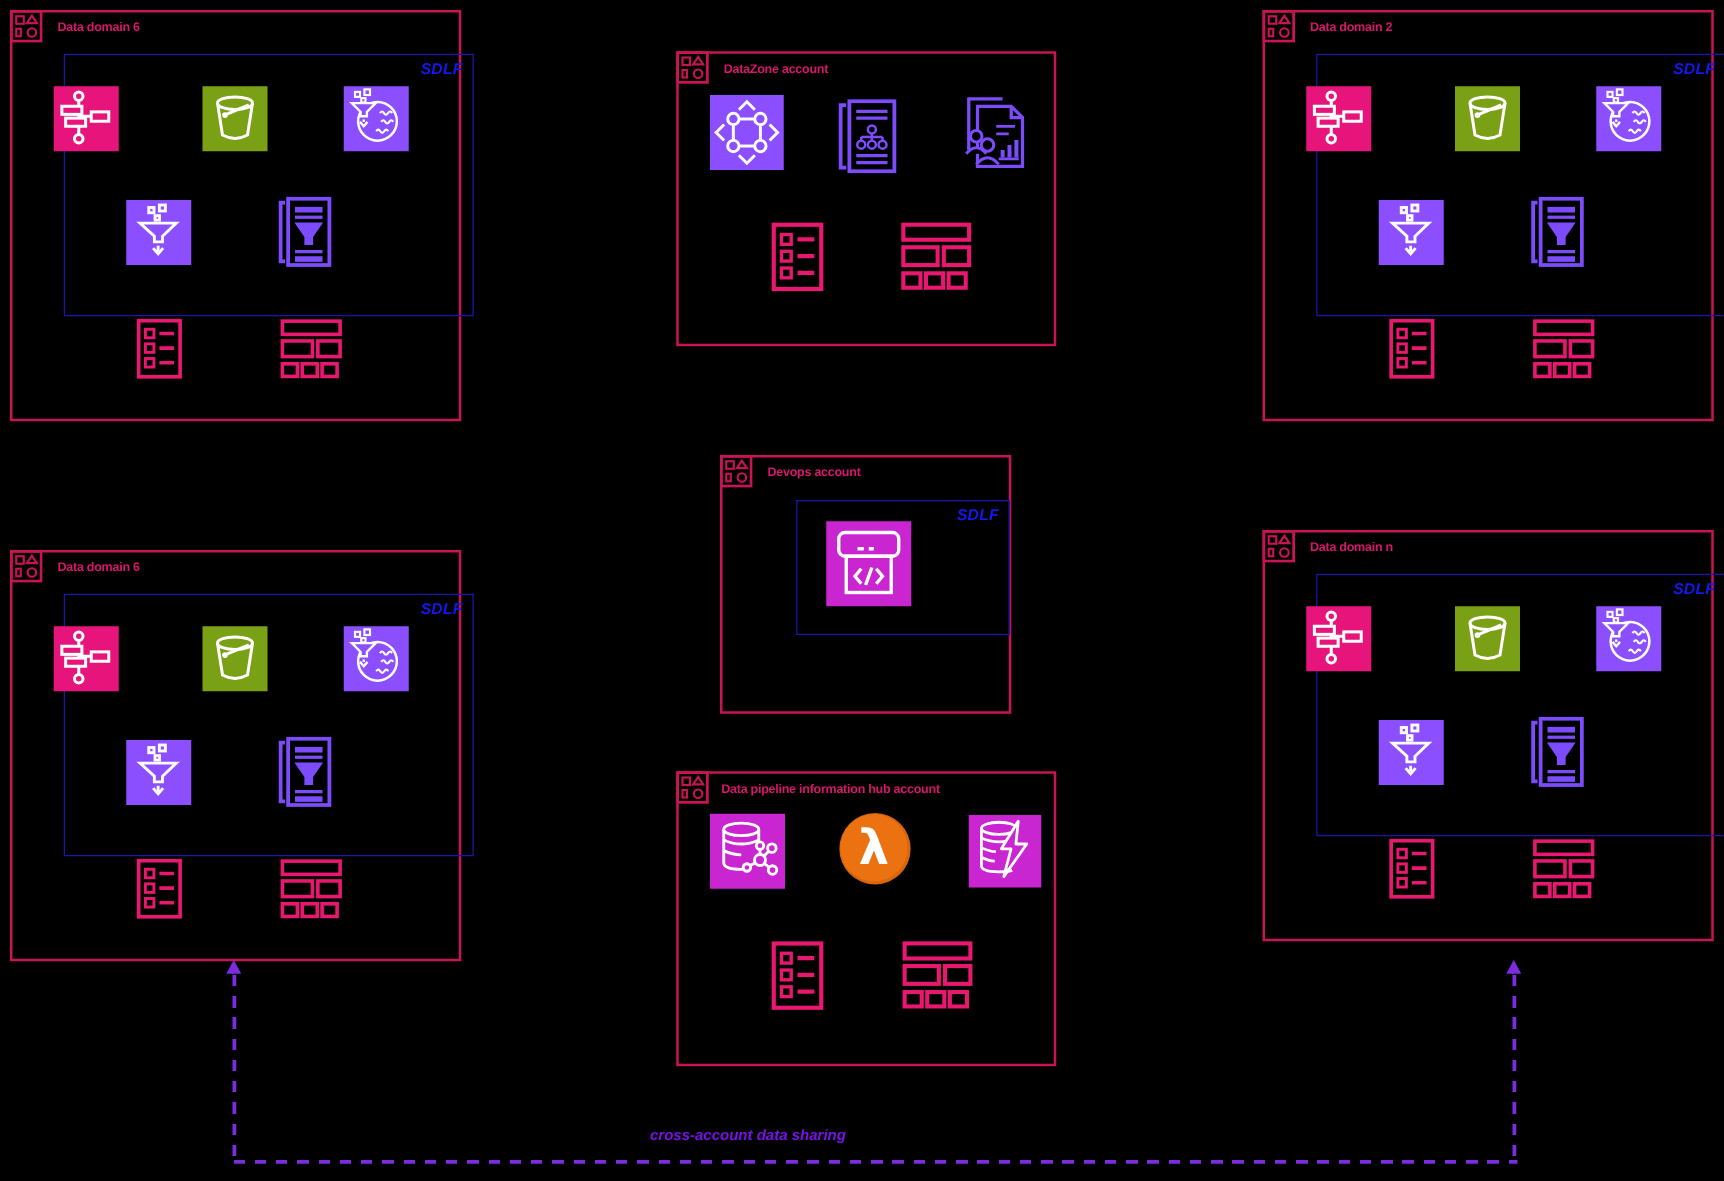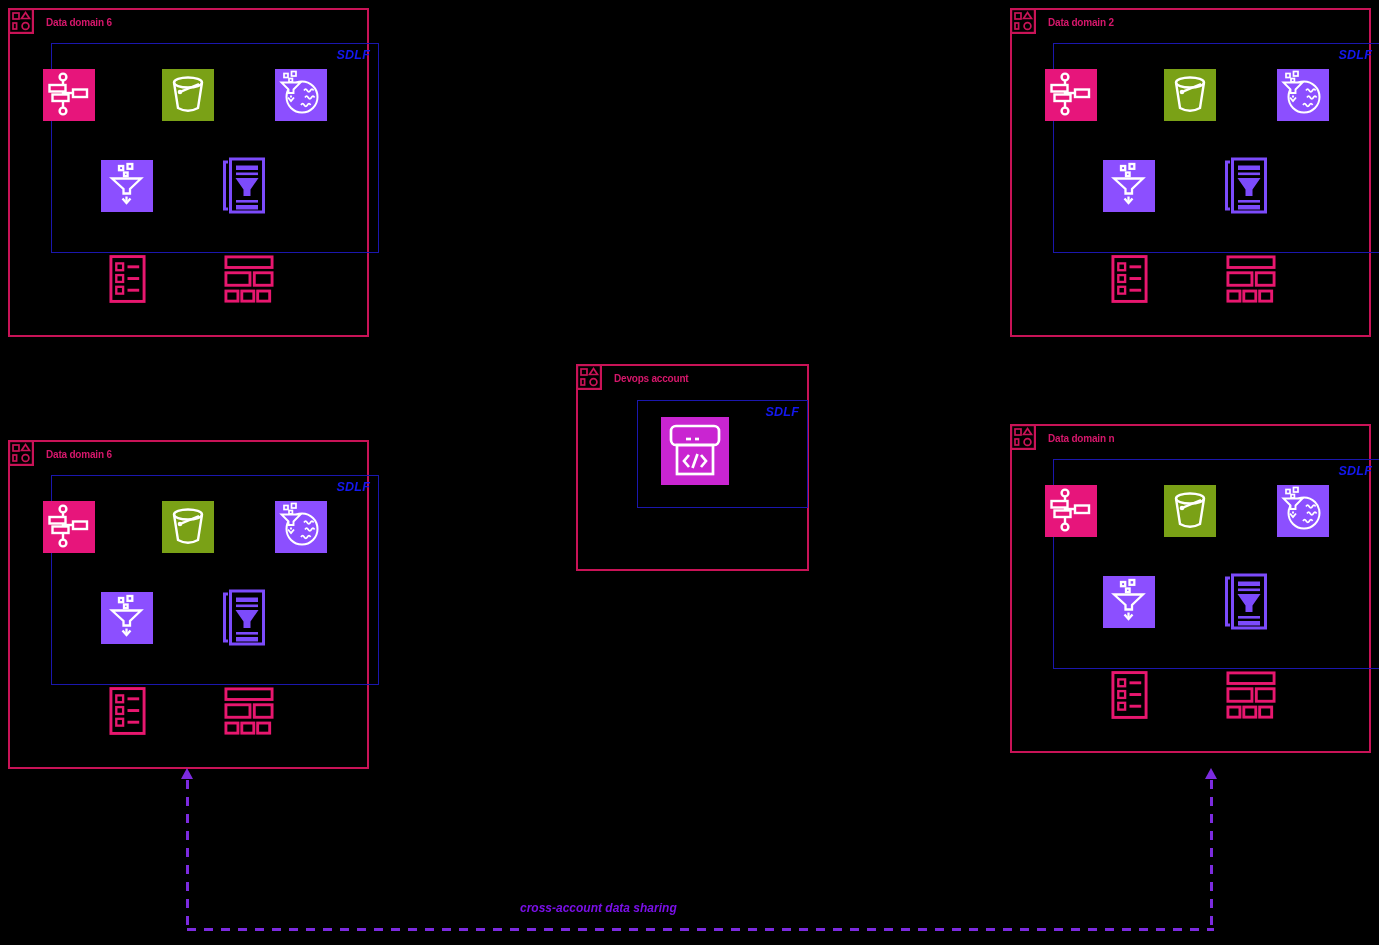--- a/index.html
+++ b/index.html
@@ -365,34 +365,76 @@
         </svg>
       <svg class="ic res" style="left:98px; top:244px;width:39px;height:50px;">
           <use href="#i-list"></use>
         </svg>
       <svg class="ic res" style="left:214px;top:244px;width:50px;height:51px;">
           <use href="#i-bricks"></use>
         </svg>
     </div>
   </div>
 
+  <div class="acct dz" style="left:541px;top:41px;">
+    <svg class="corner">
+        <use href="#i-account"></use>
+      </svg>
+    <span class="acct-label">DataZone account</span>
+    <svg class="ic fill-purple" style="left:25px; top:33px;width:59px;height:60px;">
+        <use href="#i-datazone"></use>
+      </svg>
+    <svg class="ic res" style="left:125px;top:35px;width:57px;height:62px;">
+        <use href="#i-bizcat"></use>
+      </svg>
+    <svg class="ic res" style="left:223px;top:32px;width:61px;height:64px;">
+        <use href="#i-portal"></use>
+      </svg>
+    <svg class="ic res" style="left:71px; top:134px;width:48px;height:57px;">
+        <use href="#i-list"></use>
+      </svg>
+    <svg class="ic res" style="left:177px;top:134px;width:58px;height:57px;">
+        <use href="#i-bricks"></use>
+      </svg>
+  </div>
 
   <div class="acct devops" style="left:576px;top:364px;">
     <svg class="corner">
         <use href="#i-account"></use>
       </svg>
     <span class="acct-label">Devops account</span>
     <div class="sdlf" style="left:31px;top:34px;width:171px;height:108px;">
       <span class="sdlf-label">SDLF</span>
     </div>
     <svg class="ic fill-magenta" style="left:83px;top:51px;width:68px;height:68px;">
         <use href="#i-codebuild"></use>
       </svg>
   </div>
 
+  <div class="acct hub" style="left:541px;top:617px;">
+    <svg class="corner">
+        <use href="#i-account"></use>
+      </svg>
+    <span class="acct-label" style="left:34px;">Data pipeline information hub account</span>
+    <svg class="ic fill-magenta" style="left:25px; top:32px;width:60px;height:60px;">
+        <use href="#i-neptune"></use>
+      </svg>
+    <svg class="ic" style="left:128px;top:31px;width:58px;height:58px;">
+        <use href="#i-lambda"></use>
+      </svg>
+    <svg class="ic fill-magenta" style="left:232px;top:33px;width:58px;height:58px;">
+        <use href="#i-cache"></use>
+      </svg>
+    <svg class="ic res" style="left:71px; top:133px;width:48px;height:57px;">
+        <use href="#i-list"></use>
+      </svg>
+    <svg class="ic res" style="left:177px;top:133px;width:60px;height:57px;">
+        <use href="#i-bricks"></use>
+      </svg>
+  </div>
 
   <div class="ahead" style="left:181px;top:768px;"></div>
   <div class="dashv" style="left:186px;top:780px;height:151px;"></div>
   <div class="dashh" style="left:187px;top:928px;width:1027px;"></div>
   <div class="dashv" style="left:1210px;top:780px;height:151px;"></div>
   <div class="ahead" style="left:1205px;top:768px;"></div>
   <div class="arrow-label">cross-account data sharing</div>
 
 </div>
 

